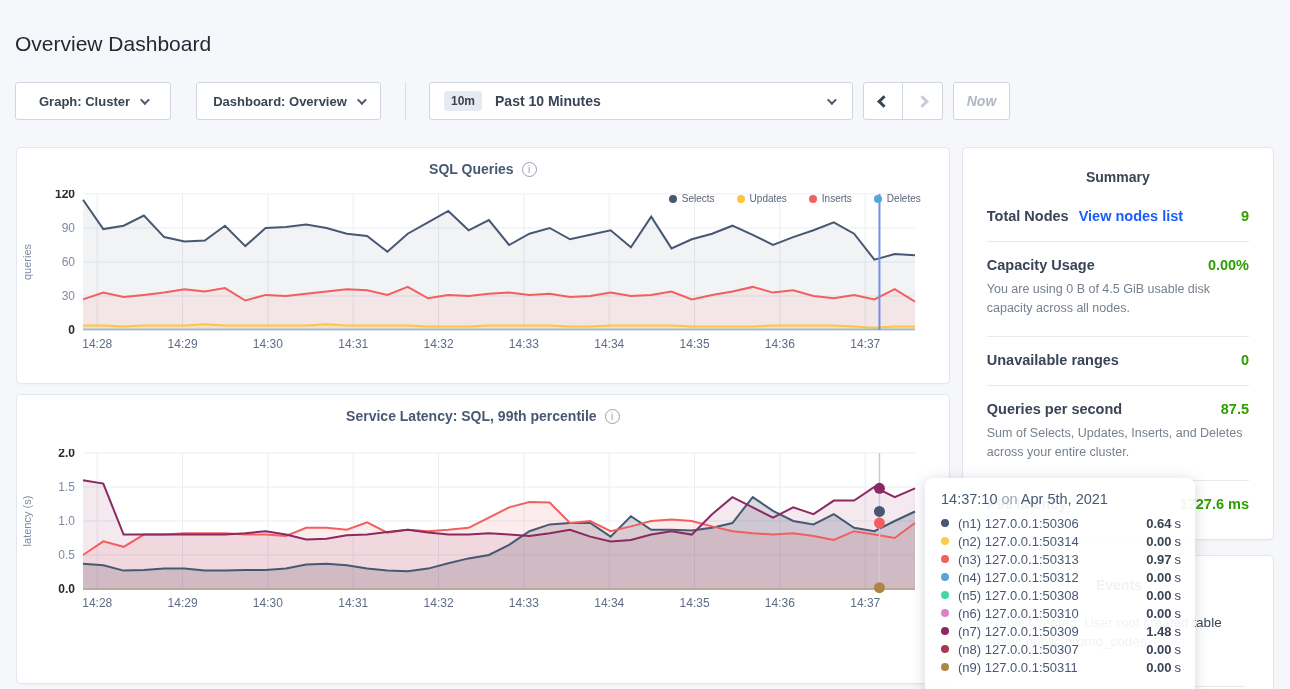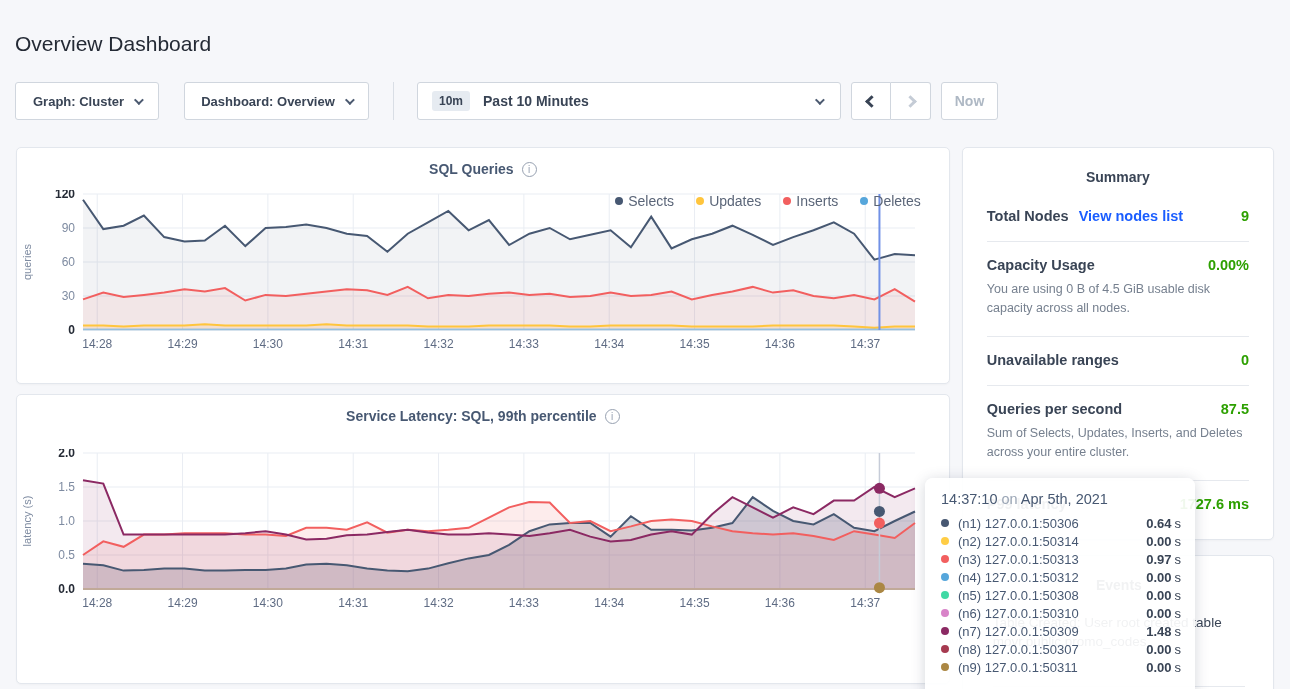--- a/index.html
+++ b/index.html
@@ -12,55 +12,55 @@
   }
   .page-title { font-size: 21px; font-weight: 500; color: #242a35; padding: 32px 0 0 15px; }
 
   
   .controls { display: flex; align-items: center; margin: 26px 0 0 15px; height: 38px; }
   .btn {
     background:#fff; border:1px solid #d0d6de; border-radius:3px; height:38px;
     display:flex; align-items:center; justify-content:center;
     font-size:13px; font-weight:700; color:#394455; cursor:pointer;
   }
-  .dd-graph { width:144px; margin-right:25px; }
+  .dd-graph { width:156px; margin-right:25px; }
   .dd-dash  { width:185px; margin-right:24px; }
   .chev-down { width:7px; height:7px; border-right:2px solid #4c5a70; border-bottom:2px solid #4c5a70;
     transform: rotate(45deg) translateY(-2px); display:inline-block; margin-left:10px; }
   .v-divider { width:1px; height:38px; background:#d9dee5; margin-right:23px; }
   .time-select { width:424px; justify-content:flex-start; padding:0 14px; font-size:14px; position:relative; }
   .badge-10m { background:#e6ebf1; color:#394455; font-size:12px; font-weight:700;
     border-radius:3px; padding:3px 7px; margin-right:13px; }
   .time-select .chev-down { position:absolute; right:18px; }
   .nav-group { display:flex; margin-left:10px; }
   .nav-btn { width:40px; }
   .nav-prev { border-radius:3px 0 0 3px; }
   .nav-next { border-radius:0 3px 3px 0; border-left:none; }
   .chev-left { width:9px; height:9px; border-left:3px solid #394455; border-bottom:3px solid #394455;
     transform:rotate(45deg); display:inline-block; }
   .chev-right { width:9px; height:9px; border-right:3px solid #c5ccd6; border-top:3px solid #c5ccd6;
     transform:rotate(45deg); display:inline-block; }
-  .btn-now { width:57px; margin-left:10px; color:#aeb8c4; font-size:14px; }
+  .btn-now { width:57px; margin-left:10px; color:#aeb8c4; font-size:14px;font-style:italic; }
 
   
   .content { display:flex; gap:12px; margin:27px 16px 0 16px; align-items:flex-start; }
   .main-col { width:945px; display:flex; flex-direction:column; gap:10px; }
   .side-col { width:316px; display:flex; flex-direction:column; gap:15px; }
   .card { background:#fff; border:1px solid #e3e7ed; border-radius:5px; box-shadow:0 1px 2px rgba(0,0,0,0.03); }
 
   
   .chart-card { position:relative; }
   .chart-card-1 { height:237px; }
   .chart-card-2 { height:290px; }
   .chart-card-3 { height:120px; }
   .chart-title-row { text-align:center; padding-top:13px; font-size:14px; font-weight:700; color:#475872; }
   .info-icon { display:inline-block; width:15px; height:15px; border:1px solid #97a1b1; border-radius:50%;
     color:#97a1b1; font-size:10px; font-weight:400; line-height:13px; text-align:center; vertical-align:1px;
     margin-left:8px; font-style:normal; cursor:pointer; }
-  .legend { position:absolute; right:28px; top:45px; display:flex; gap:22px; font-size:14px; color:#5a6578; }
+  .legend { position:absolute; right:28px; top:45px; display:flex; gap:22px; font-size:10px; color:#5a6578; }
   .legend-item { display:flex; align-items:center; gap:5px; }
   .legend-dot { width:8px; height:8px; border-radius:50%; display:inline-block; }
   .chart-svg-1 { display:block; margin-top:13px; }
   .chart-svg-2 { display:block; margin-top:25px; }
 
   
   .summary-card { padding:0 24px 10px 24px; }
   .panel-title { text-align:center; font-size:14px; font-weight:700; color:#394455; padding:21px 0 8px 0; }
   .metric { padding:15px 0 17px 0; border-bottom:1px solid #e6e9ee; }
   .metric:last-child { border-bottom:none; }

